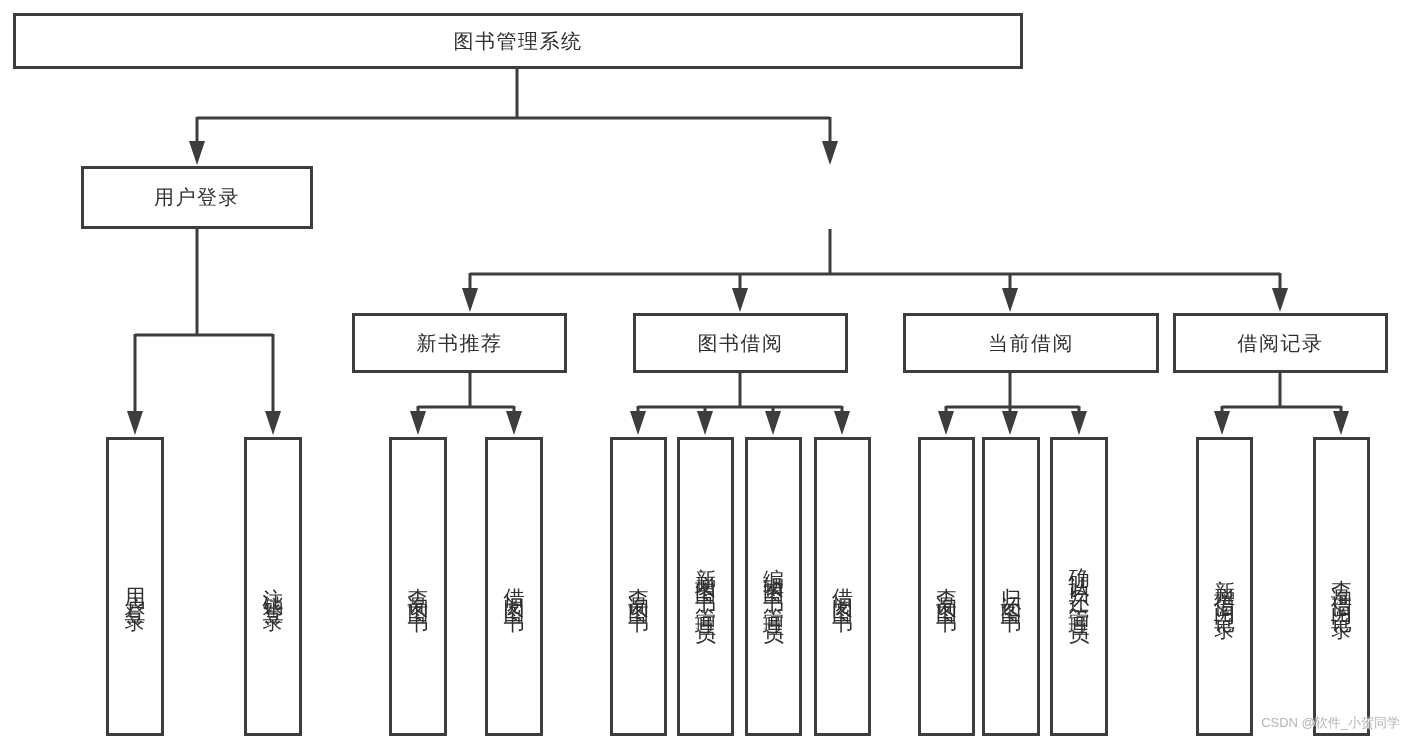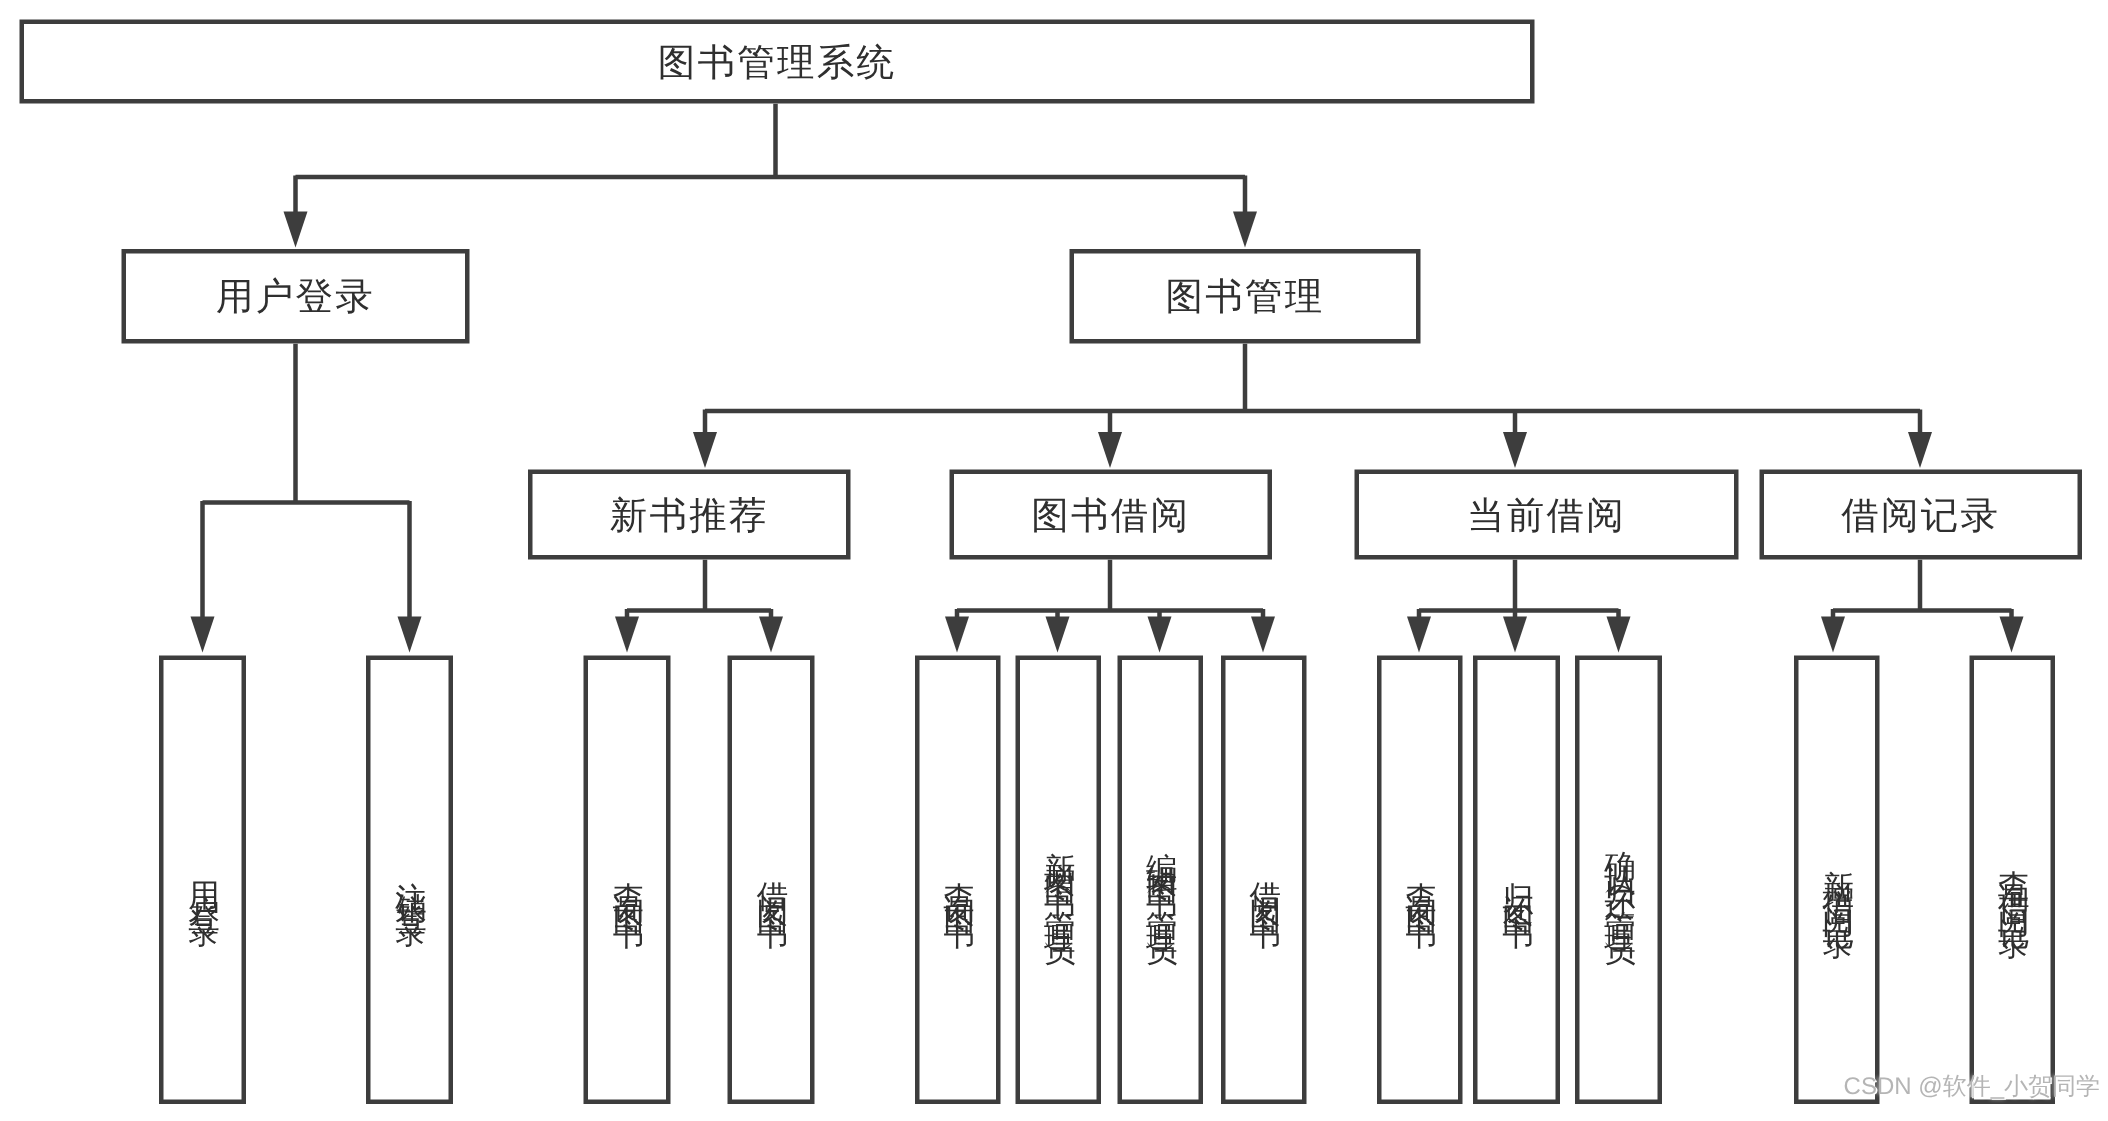--- a/index.html
+++ b/index.html
@@ -6,28 +6,28 @@
   .stage {
     position:relative; width:1405px; height:747px; background:#ffffff;
     font-family:"Liberation Sans", sans-serif; color:#2f2f2f; overflow:hidden;
   }
   .connectors { position:absolute; left:0; top:0; z-index:0; }
   .box {
     position:absolute; box-sizing:border-box; background:#ffffff;
     border:3px solid #3d3d3d; display:flex; align-items:center; justify-content:center;
     z-index:1;
   }
-  .h-label { font-size:25px; letter-spacing:1.5px; white-space:nowrap;font-family:Liberation Mono, monospace; }
+  .h-label { font-size:20px; letter-spacing:1.5px; white-space:nowrap;font-family:Liberation Mono, monospace; }
   .v-label {
     writing-mode:vertical-rl; text-orientation:mixed;
     font-size:21px; letter-spacing:8px; line-height:1.15; white-space:nowrap;
   }
   .watermark {
     position:absolute; top:714px; left:1160px; width:240px; text-align:right;
-    font-size:16px; color:#b5b5b5; z-index:2; white-space:nowrap;
+    font-size:13px; color:#b5b5b5; z-index:2; white-space:nowrap;
     text-shadow:0 0 3px #ffffff, 1px 1px 0 #ffffff;
   }
 </style>
 </head>
 <body>
 
 <div class="stage">
 
   <svg class="connectors" width="1405" height="747" viewBox="0 0 1405 747">
     <g stroke="#3d3d3d" stroke-width="3" fill="none">
@@ -68,23 +68,20 @@
       <polygon points="1333,411 1349,411 1341,435"></polygon>
     </g>
   </svg>
 
   <div class="box" style="left:13px; top:13px; width:1010px; height:56px;">
     <span class="h-label">图书管理系统</span>
   </div>
 
   <div class="box" style="left:81px; top:166px; width:232px; height:63px;">
     <span class="h-label">用户登录</span>
-  </div>
-  <div class="box" style="left:713px; top:166px; width:234px; height:63px;">
-    <span class="h-label">图书管理</span>
   </div>
 
   <div class="box" style="left:352px; top:313px; width:215px; height:60px;">
     <span class="h-label">新书推荐</span>
   </div>
   <div class="box" style="left:633px; top:313px; width:215px; height:60px;">
     <span class="h-label">图书借阅</span>
   </div>
   <div class="box" style="left:903px; top:313px; width:256px; height:60px;">
     <span class="h-label">当前借阅</span>

